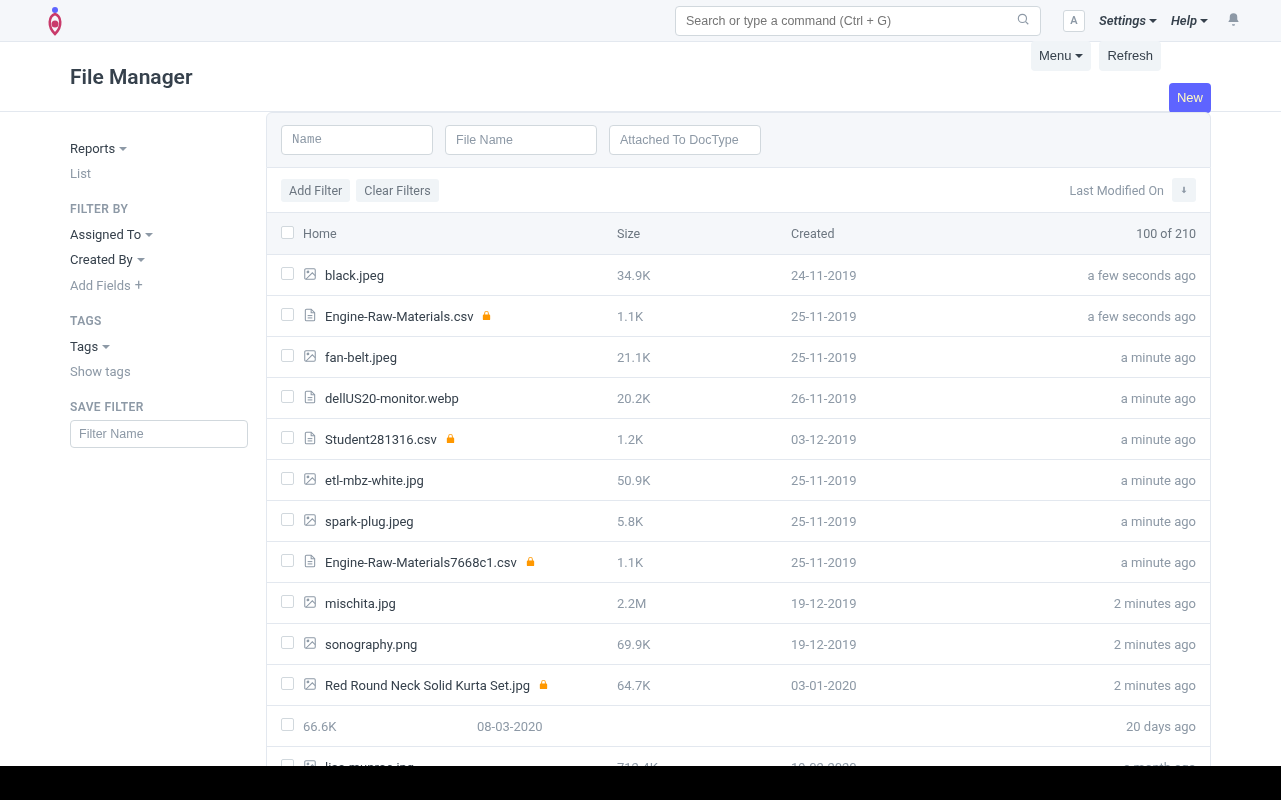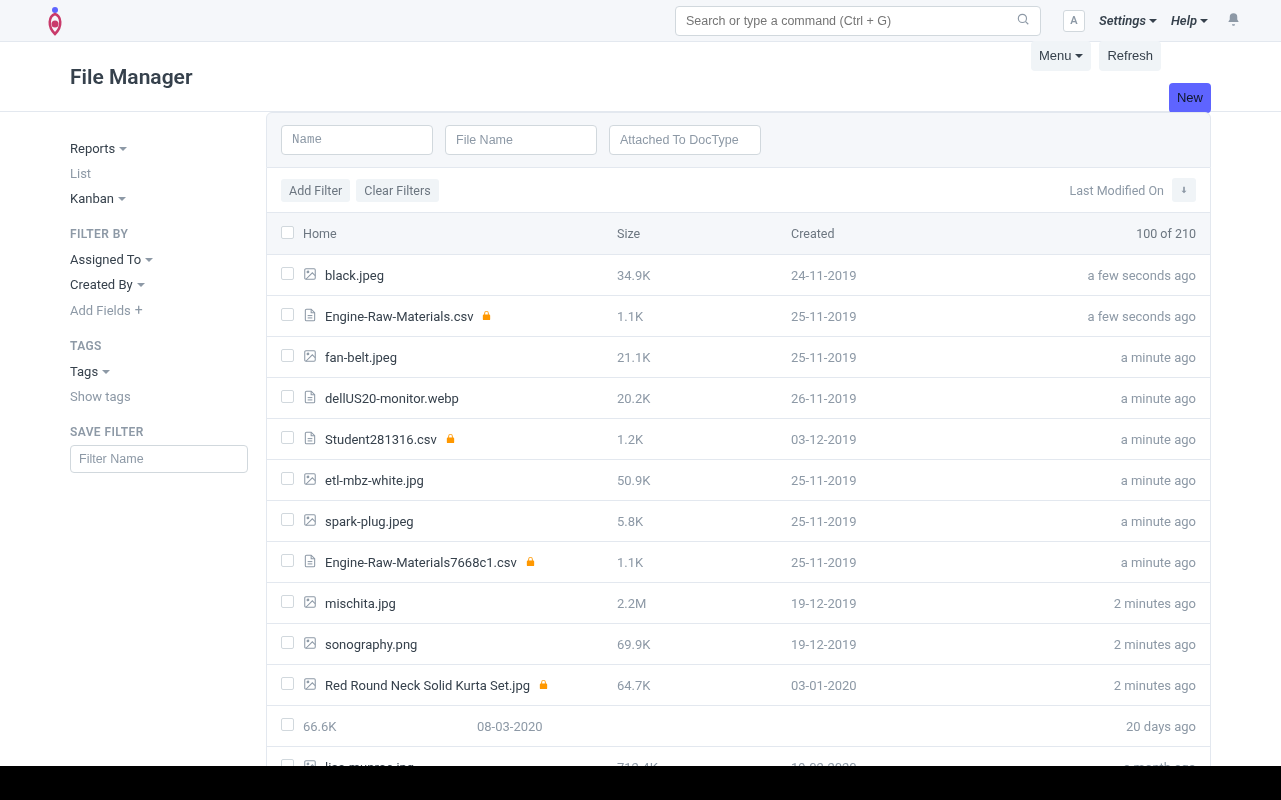--- a/index.html
+++ b/index.html
@@ -20,21 +20,21 @@
 .top-link .caret, .caret { width:0; height:0; border-left:4px solid transparent; border-right:4px solid transparent; border-top:4px solid #36414c; display:inline-block; }
 .caret-light { border-top-color:#8d99a6; }
 .bell-icon { margin-left: 18px; color:#8d99a6; margin-right: 26px; }
 
 
 .page-header { height: 70px; border-bottom: 1px solid #e3e8ef; display:flex; align-items:center; padding: 0 70px; }
 .page-header h1 { font-size: 21px; font-weight: 600; color: #36414c; }
 .page-header-right { margin-left:auto; display:flex; gap:8px; }
 .btn { height: 30px; padding: 0 8px; border-radius: 4px; border: none; font-size: 13px; font-weight: 500; display:flex; align-items:center; gap:4px; cursor:pointer; }
 .btn-default { background: #f0f4f7; color:#36414c; }
-.btn-primary { background: #5e64ff; color:#0f172a;margin-top:42px; }
+.btn-primary { background: #5e64ff; color:#fef9c3;margin-top:42px; }
 
 
 .main { flex:1; display:flex; padding: 0 0 0 70px; overflow:hidden; }
 .sidebar { width: 196px; padding-top: 24px; padding-right: 10px; font-size: 13px; color: #6c7680; }
 .sidebar .item { padding: 5px 0; color:#36414c; display:flex; align-items:center; gap:4px; cursor:pointer; }
 .sidebar .item.muted { color:#8d99a6; }
 .sidebar .section-label { font-size:12px; font-weight:600; color:#8d99a6; letter-spacing:0.4px; text-transform:uppercase; padding: 16px 0 6px 0; }
 .sidebar input.filter-name { width:178px; height:28px; border:1px solid #d1d8dd; border-radius:4px; padding:0 8px; font-size:12.5px; outline:none; }
 .sidebar input.filter-name::placeholder{color:#8d99a6;}
 .plus-icon{color:#8d99a6; font-size:14px;}
@@ -116,24 +116,20 @@
   </div>
 </div>
 
 <div class="main">
   <div class="sidebar">
     <div class="item">
             <span>Reports</span>
             <span class="caret caret-light"></span>
           </div>
     <div class="item muted">List</div>
-    <div class="item">
-            <span>Kanban</span>
-            <span class="caret caret-light"></span>
-          </div>
 
     <div class="section-label">FILTER BY</div>
     <div class="item">
             <span>Assigned To</span>
             <span class="caret caret-light"></span>
           </div>
     <div class="item">
             <span>Created By</span>
             <span class="caret caret-light"></span>
           </div>

